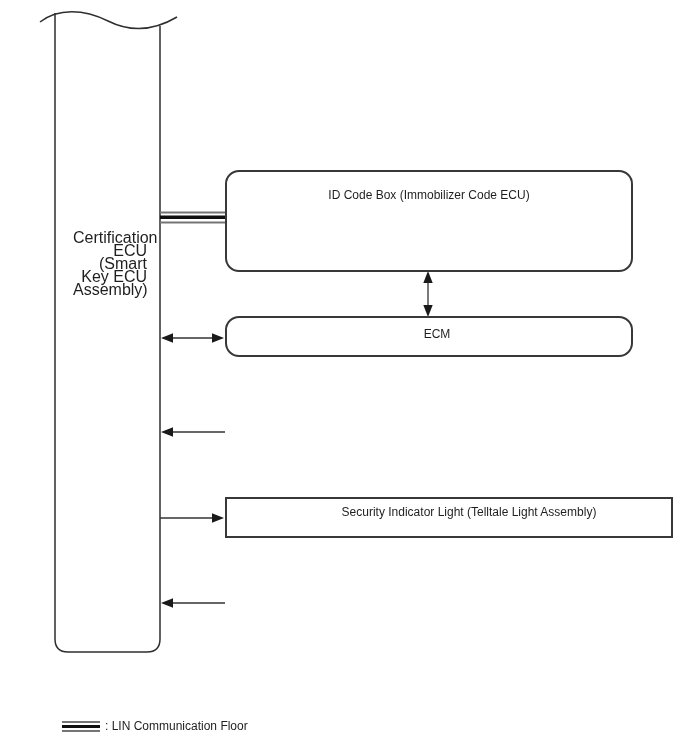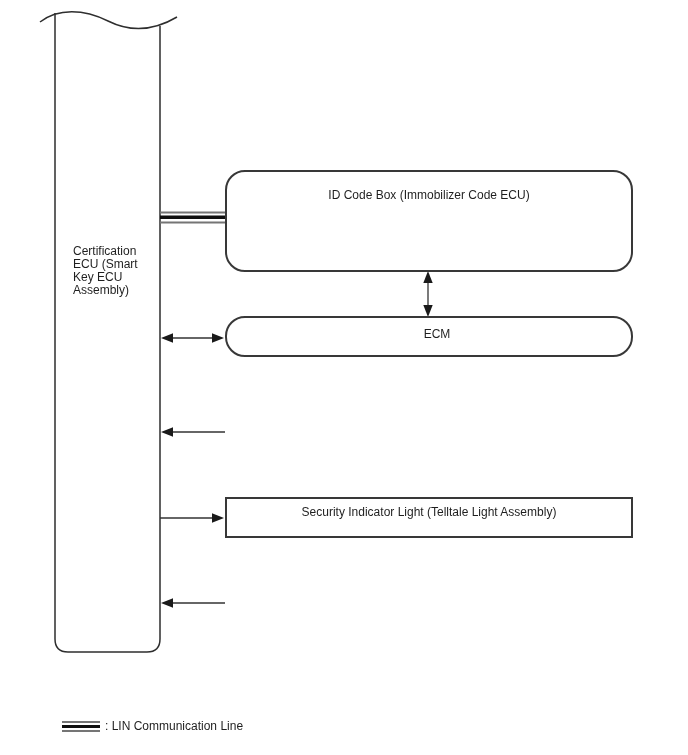--- a/index.html
+++ b/index.html
@@ -5,32 +5,32 @@
   html,body{margin:0;padding:0;background:#ffffff;}
   body{font-family:"Liberation Sans","DejaVu Sans",sans-serif;color:#1f1f1f;}
   .stage{position:relative;width:688px;height:755px;background:#ffffff;overflow:hidden;}
   .layer{position:absolute;left:0;top:0;width:688px;height:755px;}
   .node{
     position:absolute;left:225px;width:404px;
     border:2px solid #383838;background:#ffffff;
     display:flex;justify-content:center;align-items:flex-start;
     font-size:12px;line-height:13px;text-align:center;box-sizing:content-box;
   }
-  .rounded{border-radius:20px;}
+  .rounded{border-radius:14px;}
   .node-id{top:170px;height:98px;padding-top:0;}
   .node-id .lbl{margin-top:17px;}
   .node-ecm{top:316px;height:37px;}
   .node-ecm .lbl{margin-top:10px;padding-left:16px;}
   .node-trans{top:412px;height:37px;}
-  .node-sec{top:497px;height:37px;}
+  .node-sec{top:497px;height:37px;padding-left:40px;}
   .node-park{top:580px;height:38px;}
   .node-trans .lbl,.node-sec .lbl,.node-park .lbl{margin-top:7px;}
   .cert-label{
-    position:absolute;left:73px;top:245px;width:74px;
-    font-size:12px;line-height:13px;text-align:left;
+    position:absolute;left:73px;top:231px;width:74px;
+    font-size:16px;line-height:13px;text-align:right;
   }
   .legend{position:absolute;left:62px;top:719px;display:flex;align-items:center;}
   .lin-symbol{width:38px;margin-right:5px;}
   .lin-symbol .g{height:2px;background:#757575;}
   .lin-symbol .b{height:3px;background:#0f0f0f;margin:2px 0;}
   .legend-text{font-size:12px;line-height:14px;white-space:nowrap;}
 </style>
 </head>
 <body>
 
@@ -90,16 +90,16 @@
     <span class="lbl">Security Indicator Light (Telltale Light Assembly)</span>
   </div>
 
 
   <div class="legend">
     <div class="lin-symbol">
       <div class="g"></div>
         <div class="b"></div>
         <div class="g"></div>
     </div>
-    <span class="legend-text">: LIN Communication Line</span>
+    <span class="legend-text">: LIN Communication Floor</span>
   </div>
 
 </div>
 
 </body></html>

